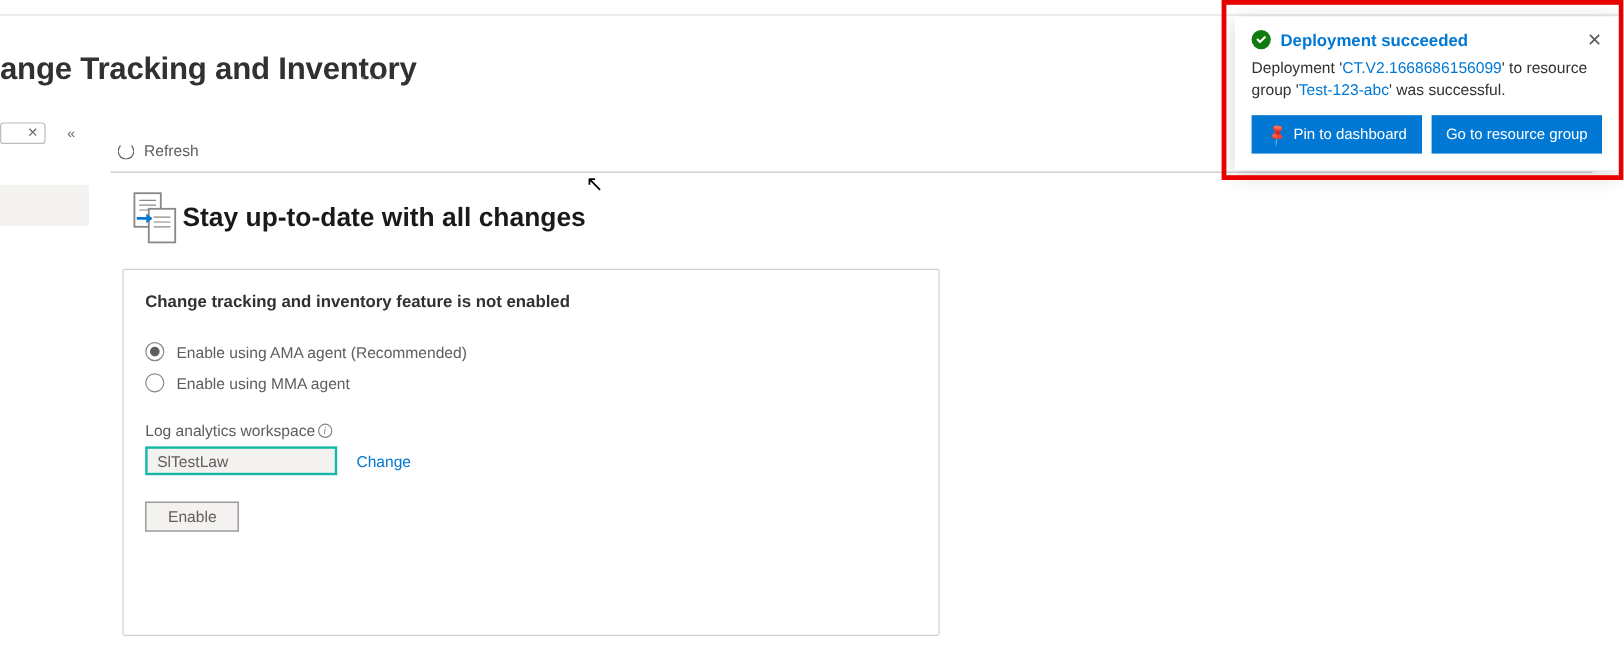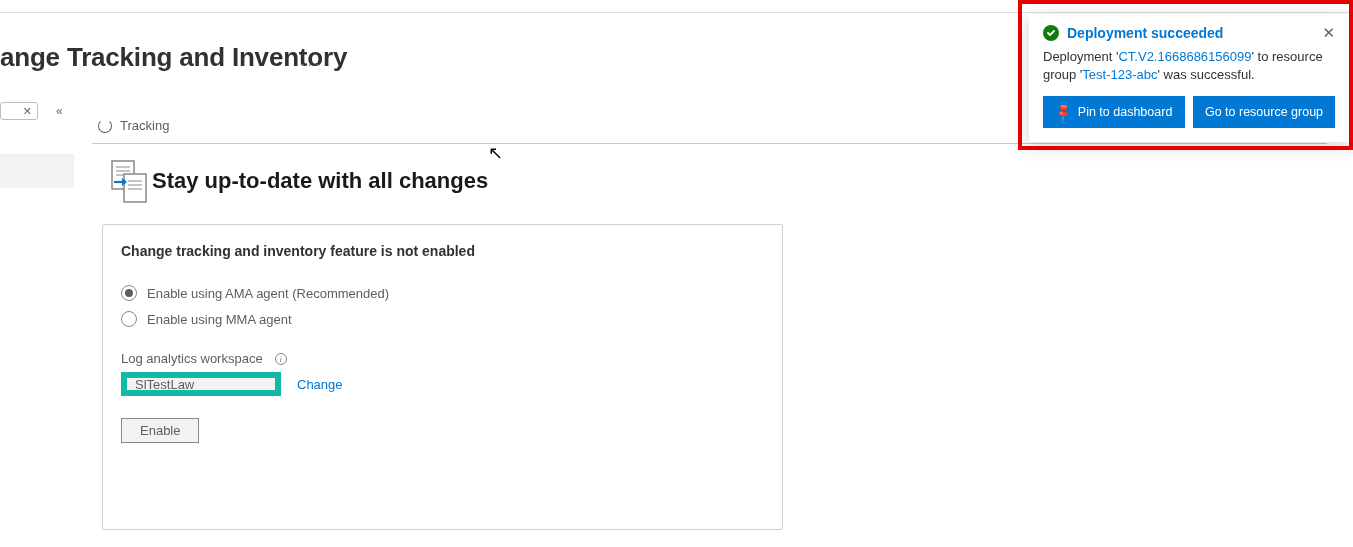--- a/index.html
+++ b/index.html
@@ -119,21 +119,21 @@
       display: flex; align-items: center; justify-content: center;
       flex-shrink: 0;
     }
     .radio-outer.checked .radio-inner {
       width: 8px; height: 8px;
       background: #605e5c;
       border-radius: 50%;
     }
     .field-label-row {
       margin-top: 24px;
-      display: flex; align-items: center; gap: 12px;
+      display: flex; align-items: center; gap: 2px;
       color: #605e5c;
       font-size: 13px;
     }
     .info-icon {
       width: 12px; height: 12px;
       border: 1px solid #8a8886;
       border-radius: 50%;
       display: flex; align-items: center; justify-content: center;
       font-size: 9px; color: #8a8886;
       font-style: italic;
@@ -142,21 +142,21 @@
     .input-row {
       margin-top: 6px;
       display: flex; align-items: center; gap: 16px;
     }
     .text-input {
       width: 160px;
       height: 24px;
       padding: 2px 8px;
       font-size: 13px;
       color: #605e5c;
-      border: 6px solid #14b8a6;
+      border: 2px solid #14b8a6;
       background: #f3f2f1;
     }
     .link { color: #0078d4; font-size: 13px; cursor: pointer; }
     .enable-btn {
       margin-top: 22px;
       padding: 4px 18px;
       font-size: 13px;
       color: #605e5c;
       background: #f3f2f1;
       border: 1px solid #8a8886;
@@ -250,21 +250,21 @@
 <div class="page-title">ange Tracking and Inventory</div>
 <div class="page-title-more">···</div>
 
 <div class="pill-close">
   <span class="x">✕</span>
 </div>
 <div class="chevrons">«</div>
 
 <div class="refresh-row">
   <span class="refresh-icon"></span>
-  <span>Tracking</span>
+  <span>Refresh</span>
 </div>
 <div class="toolbar-divider"></div>
 
 <div class="left-nav-highlight"></div>
 
 <div class="hero-icon">
   <svg viewBox="0 0 44 44" width="44" height="44">
     <rect x="4" y="1" width="22" height="28" fill="#fff" stroke="#8a8886" stroke-width="1.5"></rect>
     <line x1="8" y1="7" x2="22" y2="7" stroke="#8a8886" stroke-width="1"></line>
     <line x1="8" y1="11" x2="22" y2="11" stroke="#8a8886" stroke-width="1"></line>

